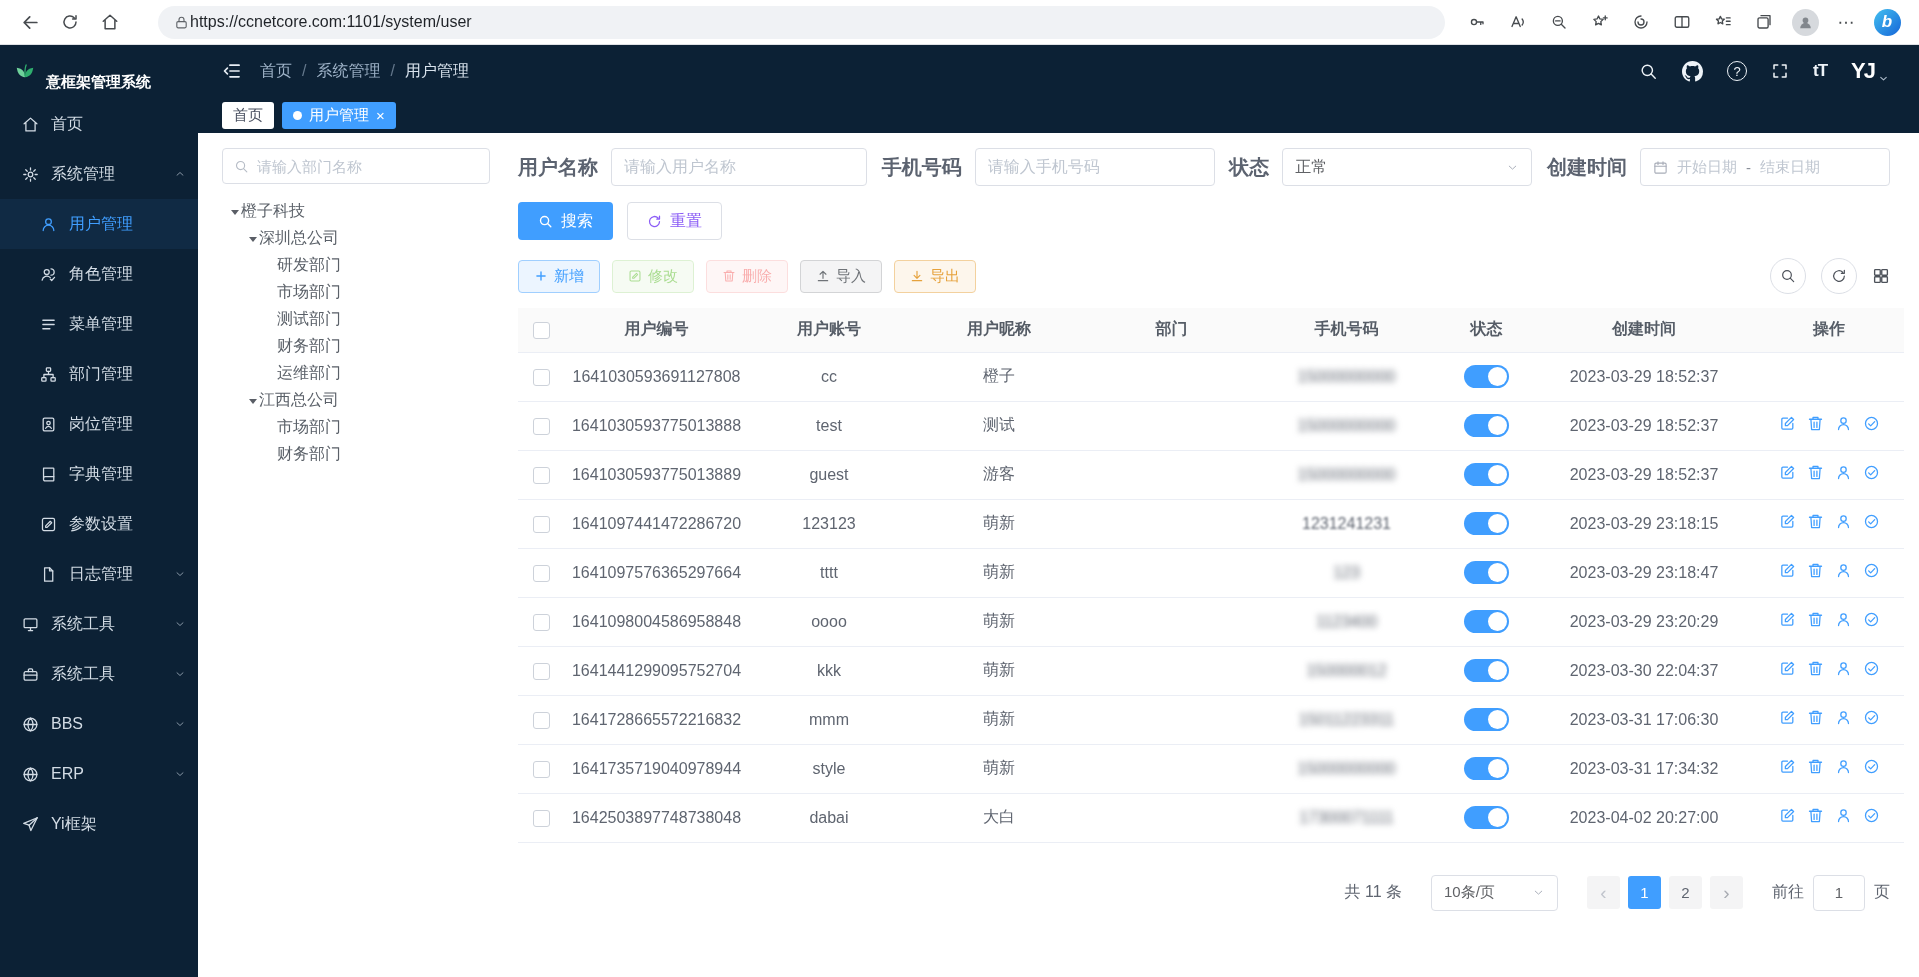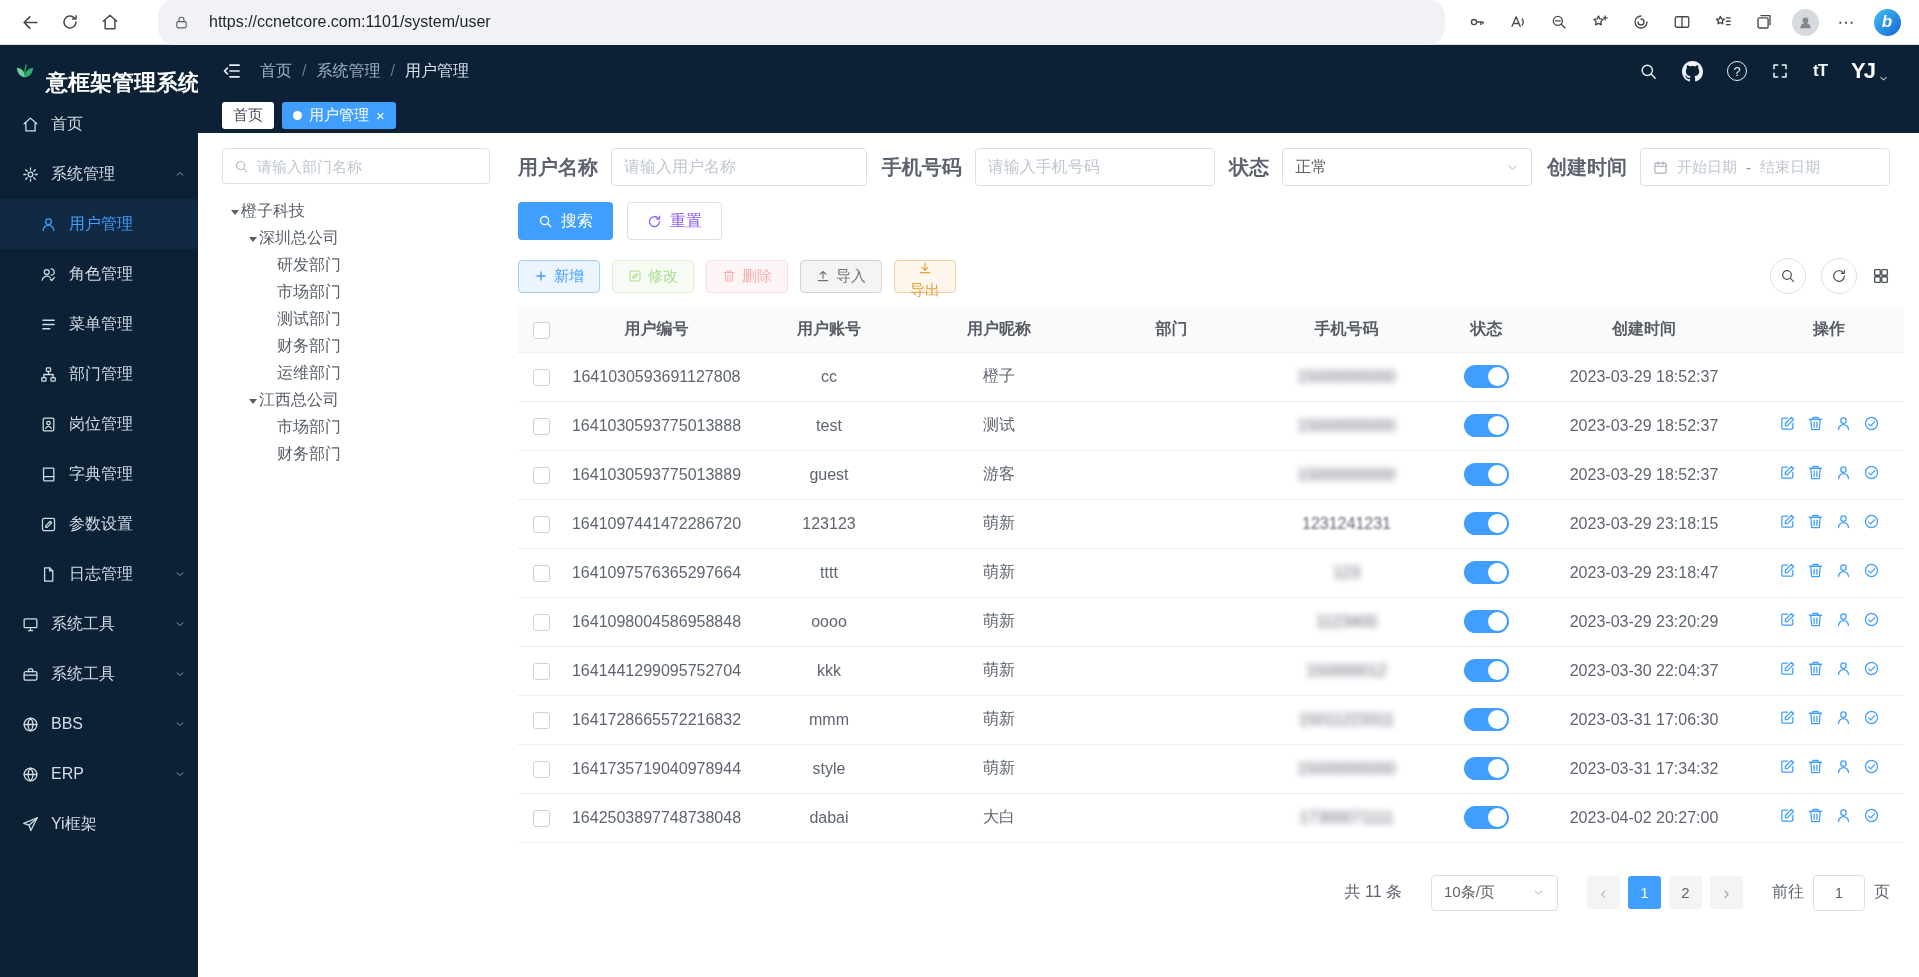--- a/index.html
+++ b/index.html
@@ -3,32 +3,32 @@
 <meta charset="utf-8">
 <style>
   * { margin:0; padding:0; box-sizing:border-box; }
   html,body { width:1919px; height:977px; overflow:hidden; }
   body { font-family:"Liberation Sans","DejaVu Sans",sans-serif; background:#fff; color:#333; }
   svg.ic { fill:none; stroke:currentColor; stroke-width:1.8; stroke-linecap:round; stroke-linejoin:round; display:block; }
 
   
   .browser { height:45px; background:#fff; border-bottom:1px solid #dfe1e5; display:flex; align-items:center; padding:0 14px 0 12px; gap:4px; }
   .b-btn { width:36px; height:36px; border:none; background:transparent; border-radius:8px; display:flex; align-items:center; justify-content:center; color:#474b4f; cursor:pointer; flex:none; }
-  .addr { flex:1; height:46px; background:#f0f2f5; border-radius:17px; display:flex; align-items:center; gap:20px; padding:0 16px; margin:0 10px 0 26px; cursor:text; }
+  .addr { flex:1; height:33px; background:#f0f2f5; border-radius:17px; display:flex; align-items:center; gap:1px; padding:0 16px; margin:0 10px 0 26px; cursor:text; }
   .addr .url { font-size:16px; color:#1f2328; white-space:nowrap; }
   .b-right { display:flex; align-items:center; gap:5px; }
   .avatar-sm { width:27px; height:27px; border-radius:50%; background:#d6d9dd; display:flex; align-items:center; justify-content:center; color:#82878d; }
   .bing { width:27px; height:27px; border-radius:50%; background:linear-gradient(135deg,#43c0f0,#1565d8); color:#fff; font-weight:bold; font-size:17px; font-style:italic; display:flex; align-items:center; justify-content:center; }
   .glyph-btn { font-size:17px; color:#474b4f; }
 
   
   .app { display:flex; height:932px; }
   .sidebar { width:198px; flex:none; background:#0c2135; display:flex; flex-direction:column; }
   .logo-row { height:52px; display:flex; align-items:center; gap:10px; padding:0 14px; flex:none; }
-  .logo-title { color:#fff; font-size:22px; font-weight:bold; white-space:nowrap;margin-top:23px; }
+  .logo-title { color:#fff; font-size:15px; font-weight:bold; white-space:nowrap;margin-top:23px; }
   .menu { flex:1; padding-top:2px; overflow:hidden; }
   .m-item { height:50px; display:flex; align-items:center; gap:12px; padding:0 12px 0 22px; color:#d3dce5; font-size:16px; cursor:pointer; white-space:nowrap; }
   .m-item .m-label { flex:1; }
   .m-arrow { color:#93a1b0; flex:none; }
   .m-arrow.up { transform:rotate(180deg); }
   .sub .m-item { padding-left:40px; }
   .m-item.active { color:#409eff; background:rgba(64,158,255,.08); }
 
   .main { flex:1; display:flex; flex-direction:column; min-width:0; }
   .navbar { height:52px; background:#0c2135; display:flex; align-items:center; padding:0 30px 0 24px; gap:18px; flex:none; }
@@ -72,21 +72,21 @@
   .btn { height:38px; border-radius:4px; font-size:16px; display:inline-flex; align-items:center; gap:8px; padding:0 19px; border:1px solid transparent; cursor:pointer; background:#fff; }
   .btn-primary { background:#409eff; color:#fff; }
   .btn-default { border-color:#dcdfe6; color:#8b5cf6; }
 
   .toolbar { display:flex; align-items:center; gap:12px; margin-top:18px; flex:none; }
   .btn-sm { height:33px; padding:0 15px; font-size:15px; border-radius:4px; display:inline-flex; align-items:center; gap:6px; border:1px solid; cursor:pointer; }
   .plain-primary { background:#ecf5ff; border-color:#a0cfff; color:#409eff; }
   .plain-success { background:#f0f9eb; border-color:#c2e7b0; color:#67c23a; }
   .plain-danger  { background:#fef0f0; border-color:#fbc4c4; color:#f56c6c; }
   .plain-info    { background:#f4f4f5; border-color:#d3d4d6; color:#6f7378; }
-  .plain-warning { background:#fdf6ec; border-color:#f3d19e; color:#e6a23c;flex-direction:column; }
+  .plain-warning { background:#fdf6ec; border-color:#f3d19e; color:#e6a23c; }
   .is-disabled { opacity:.55; cursor:not-allowed; }
   .toolbar-right { margin-left:auto; display:flex; align-items:center; gap:15px; }
   .tool-circle { width:36px; height:36px; border-radius:50%; border:1px solid #dcdfe6; background:#fff; color:#4d525a; display:flex; align-items:center; justify-content:center; cursor:pointer; }
   .tool-flat { color:#4d525a; cursor:pointer; display:flex; }
 
   .user-table { width:100%; border-collapse:collapse; table-layout:fixed; margin-top:14px; flex:none; }
   .user-table th { height:44px; background:#fafafa; font-size:16px; font-weight:bold; color:#555c66; border-bottom:1px solid #ebeef5; text-align:center; }
   .user-table td { height:49px; border-bottom:1px solid #ebeef5; font-size:16px; color:#5f6570; text-align:center; white-space:nowrap; overflow:hidden; }
   .cb { width:17px; height:17px; border:1px solid #cdd2da; border-radius:3px; background:#fff; display:inline-block; vertical-align:middle; cursor:pointer; }
   .switch { width:45px; height:23px; border-radius:12px; background:#409eff; position:relative; display:inline-block; vertical-align:middle; cursor:pointer; }

